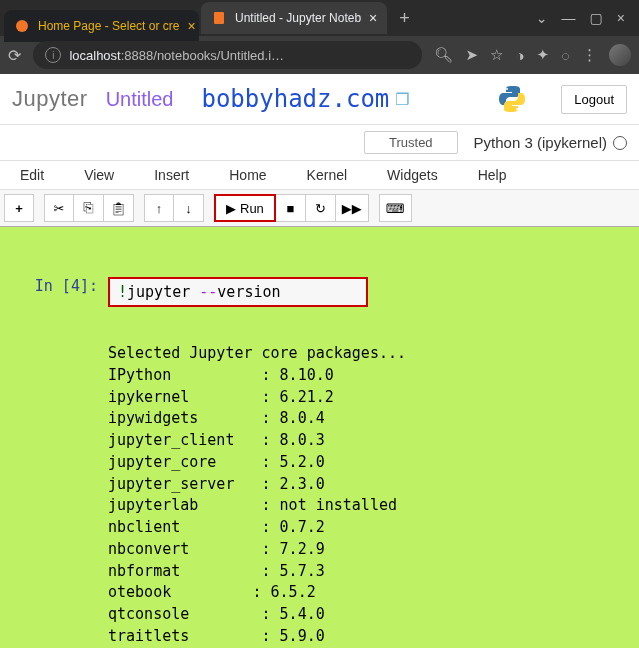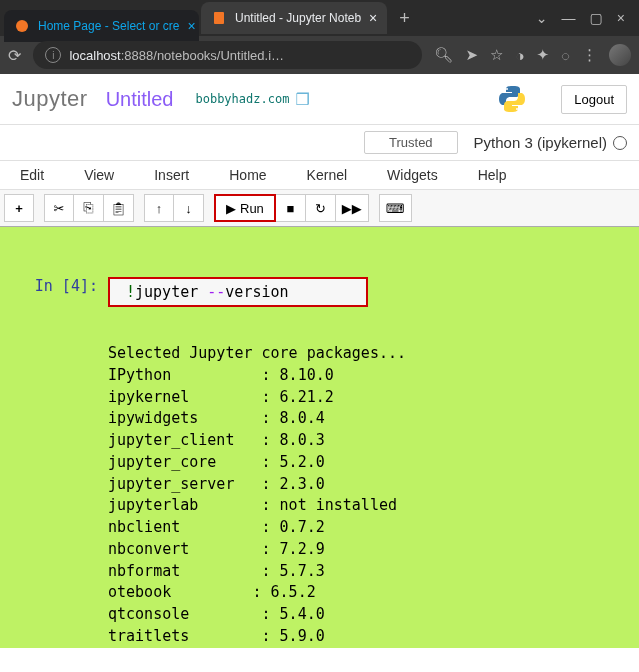--- a/index.html
+++ b/index.html
@@ -2,21 +2,21 @@
 <html><head>
 <meta charset="utf-8">
 <style>
 * { margin: 0; padding: 0; box-sizing: border-box; }
 body { font-family: -apple-system, BlinkMacSystemFont, "Segoe UI", Helvetica, Arial, sans-serif; font-size: 13px; background: #fff; width: 639px; height: 672px; overflow: hidden; }
 
 
 .browser-chrome { background: #2b2b2b; }
 .tab-strip { display: flex; align-items: center; height: 36px; padding: 0 4px; }
 .tab { display: flex; align-items: center; height: 32px; padding: 0 10px; border-radius: 8px 8px 0 0; margin-right: 2px; color: #bbb; font-size: 12px; max-width: 195px; overflow: hidden; white-space: nowrap; }
-.tab.inactive { background: #202124; color: #0ea5e9; margin-top: 16px; }
+.tab.inactive { background: #202124; color: #eab308; margin-top: 16px; }
 .tab.active { background: #3c3c3c; color: #e8eaed; }
 .tab .favicon { width: 16px; height: 16px; margin-right: 8px; flex-shrink: 0; display: inline-flex; align-items: center; justify-content: center; }
 .tab .close { margin-left: 8px; font-size: 14px; cursor: pointer; }
 .newtab { color: #bbb; font-size: 18px; padding: 0 10px; cursor: pointer; }
 .window-controls { margin-left: auto; display: flex; align-items: center; gap: 14px; color: #bbb; padding-right: 10px; }
 .window-controls span { font-size: 14px; cursor: pointer; }
 
 .addr-bar { display: flex; align-items: center; height: 38px; background: #3c3c3c; padding: 0 8px; gap: 12px; }
 .addr-bar .nav-icon { color: #bbb; font-size: 16px; cursor: pointer; }
 .url-pill { flex: 1; display: flex; align-items: center; background: #2b2b2b; border-radius: 18px; height: 28px; padding: 0 12px; gap: 8px; overflow: hidden; }
@@ -24,21 +24,21 @@
 .url-text { color: #bbb; font-size: 13px; white-space: nowrap; overflow: hidden; }
 .url-text .host { color: #e8eaed; }
 .ext-icons { display: flex; align-items: center; gap: 12px; color: #bbb; }
 .ext-icons span { cursor: pointer; font-size: 15px; }
 .avatar-img { width: 22px; height: 22px; border-radius: 50%; background: linear-gradient(135deg,#777,#444); }
 
 
 .jp-header { display: flex; align-items: center; padding: 8px 12px; border-bottom: 1px solid #e0e0e0; }
 .jp-logo { font-size: 22px; color: #757575; letter-spacing: 0.5px; }
 .nb-name { font-size: 20px; color: #8b5cf6; margin-left: 18px; }
-.branding { font-size: 12px; color: #0f766e; margin-left: 22px; font-family: monospace; }
+.branding { font-size: 24px; color: #1d4ed8; margin-left: 28px; font-family: monospace; }
 .cube { margin-left: 6px; color: #6bb5d8; font-size: 16px; }
 .py-logo { margin-left: auto; width: 34px; height: 34px; display: flex; align-items: center; justify-content: center; }
 .logout-btn { margin-left: 32px; border: 1px solid #ccc; background: #fff; padding: 6px 12px; font-size: 13px; border-radius: 2px; cursor: pointer; }
 
 .jp-subheader { display: flex; align-items: center; justify-content: flex-end; padding: 6px 12px; border-bottom: 1px solid #e0e0e0; gap: 16px; }
 .trusted { border: 1px solid #ccc; padding: 3px 24px; color: #555; font-size: 13px; border-radius: 2px; }
 .kernel-info { font-size: 15px; color: #333; display: flex; align-items: center; gap: 6px; }
 .kernel-dot { width: 14px; height: 14px; border: 1.5px solid #555; border-radius: 50%; }
 
 
@@ -51,21 +51,21 @@
 .tb-btn { border: 1px solid #ccc; background: #fff; height: 28px; min-width: 30px; display: flex; align-items: center; justify-content: center; font-size: 13px; cursor: pointer; padding: 0 6px; }
 .btngroup .tb-btn + .tb-btn { border-left: none; }
 .run-btn { border: 2px solid #c00; padding: 0 10px; gap: 4px; }
 .celltype { border: 1px solid #ccc; height: 28px; padding: 0 6px; font-size: 13px; min-width: 120px; }
 
 
 .nb-area { padding: 50px 8px 0 8px; background: #bef264; }
 .cell { display: flex; font-family: "DejaVu Sans Mono", Menlo, Consolas, monospace; font-size: 15px; }
 .prompt { width: 100px; text-align: right; padding-right: 10px; color: #303F9F; white-space: nowrap; }
 .prompt .num { font-weight: normal; }
-.input-area { border: 2px solid #c00; padding: 4px 16px; background: #f7f7f7; min-width: 260px; }
+.input-area { border: 2px solid #c00; padding: 4px 8px; background: #f7f7f7; min-width: 260px; }
 .code { white-space: pre; }
 .code .bang { color: #006400; }
 .code .dashes { color: #A020F0; }
 .output { display: flex; font-family: "DejaVu Sans Mono", Menlo, Consolas, monospace; font-size: 15px; margin-top: 14px; }
 .output .spacer { width: 100px; }
 .output pre { white-space: pre; line-height: 1.45; color: #000; margin-top: 22px; }
 </style>
 </head>
 <body>
 

